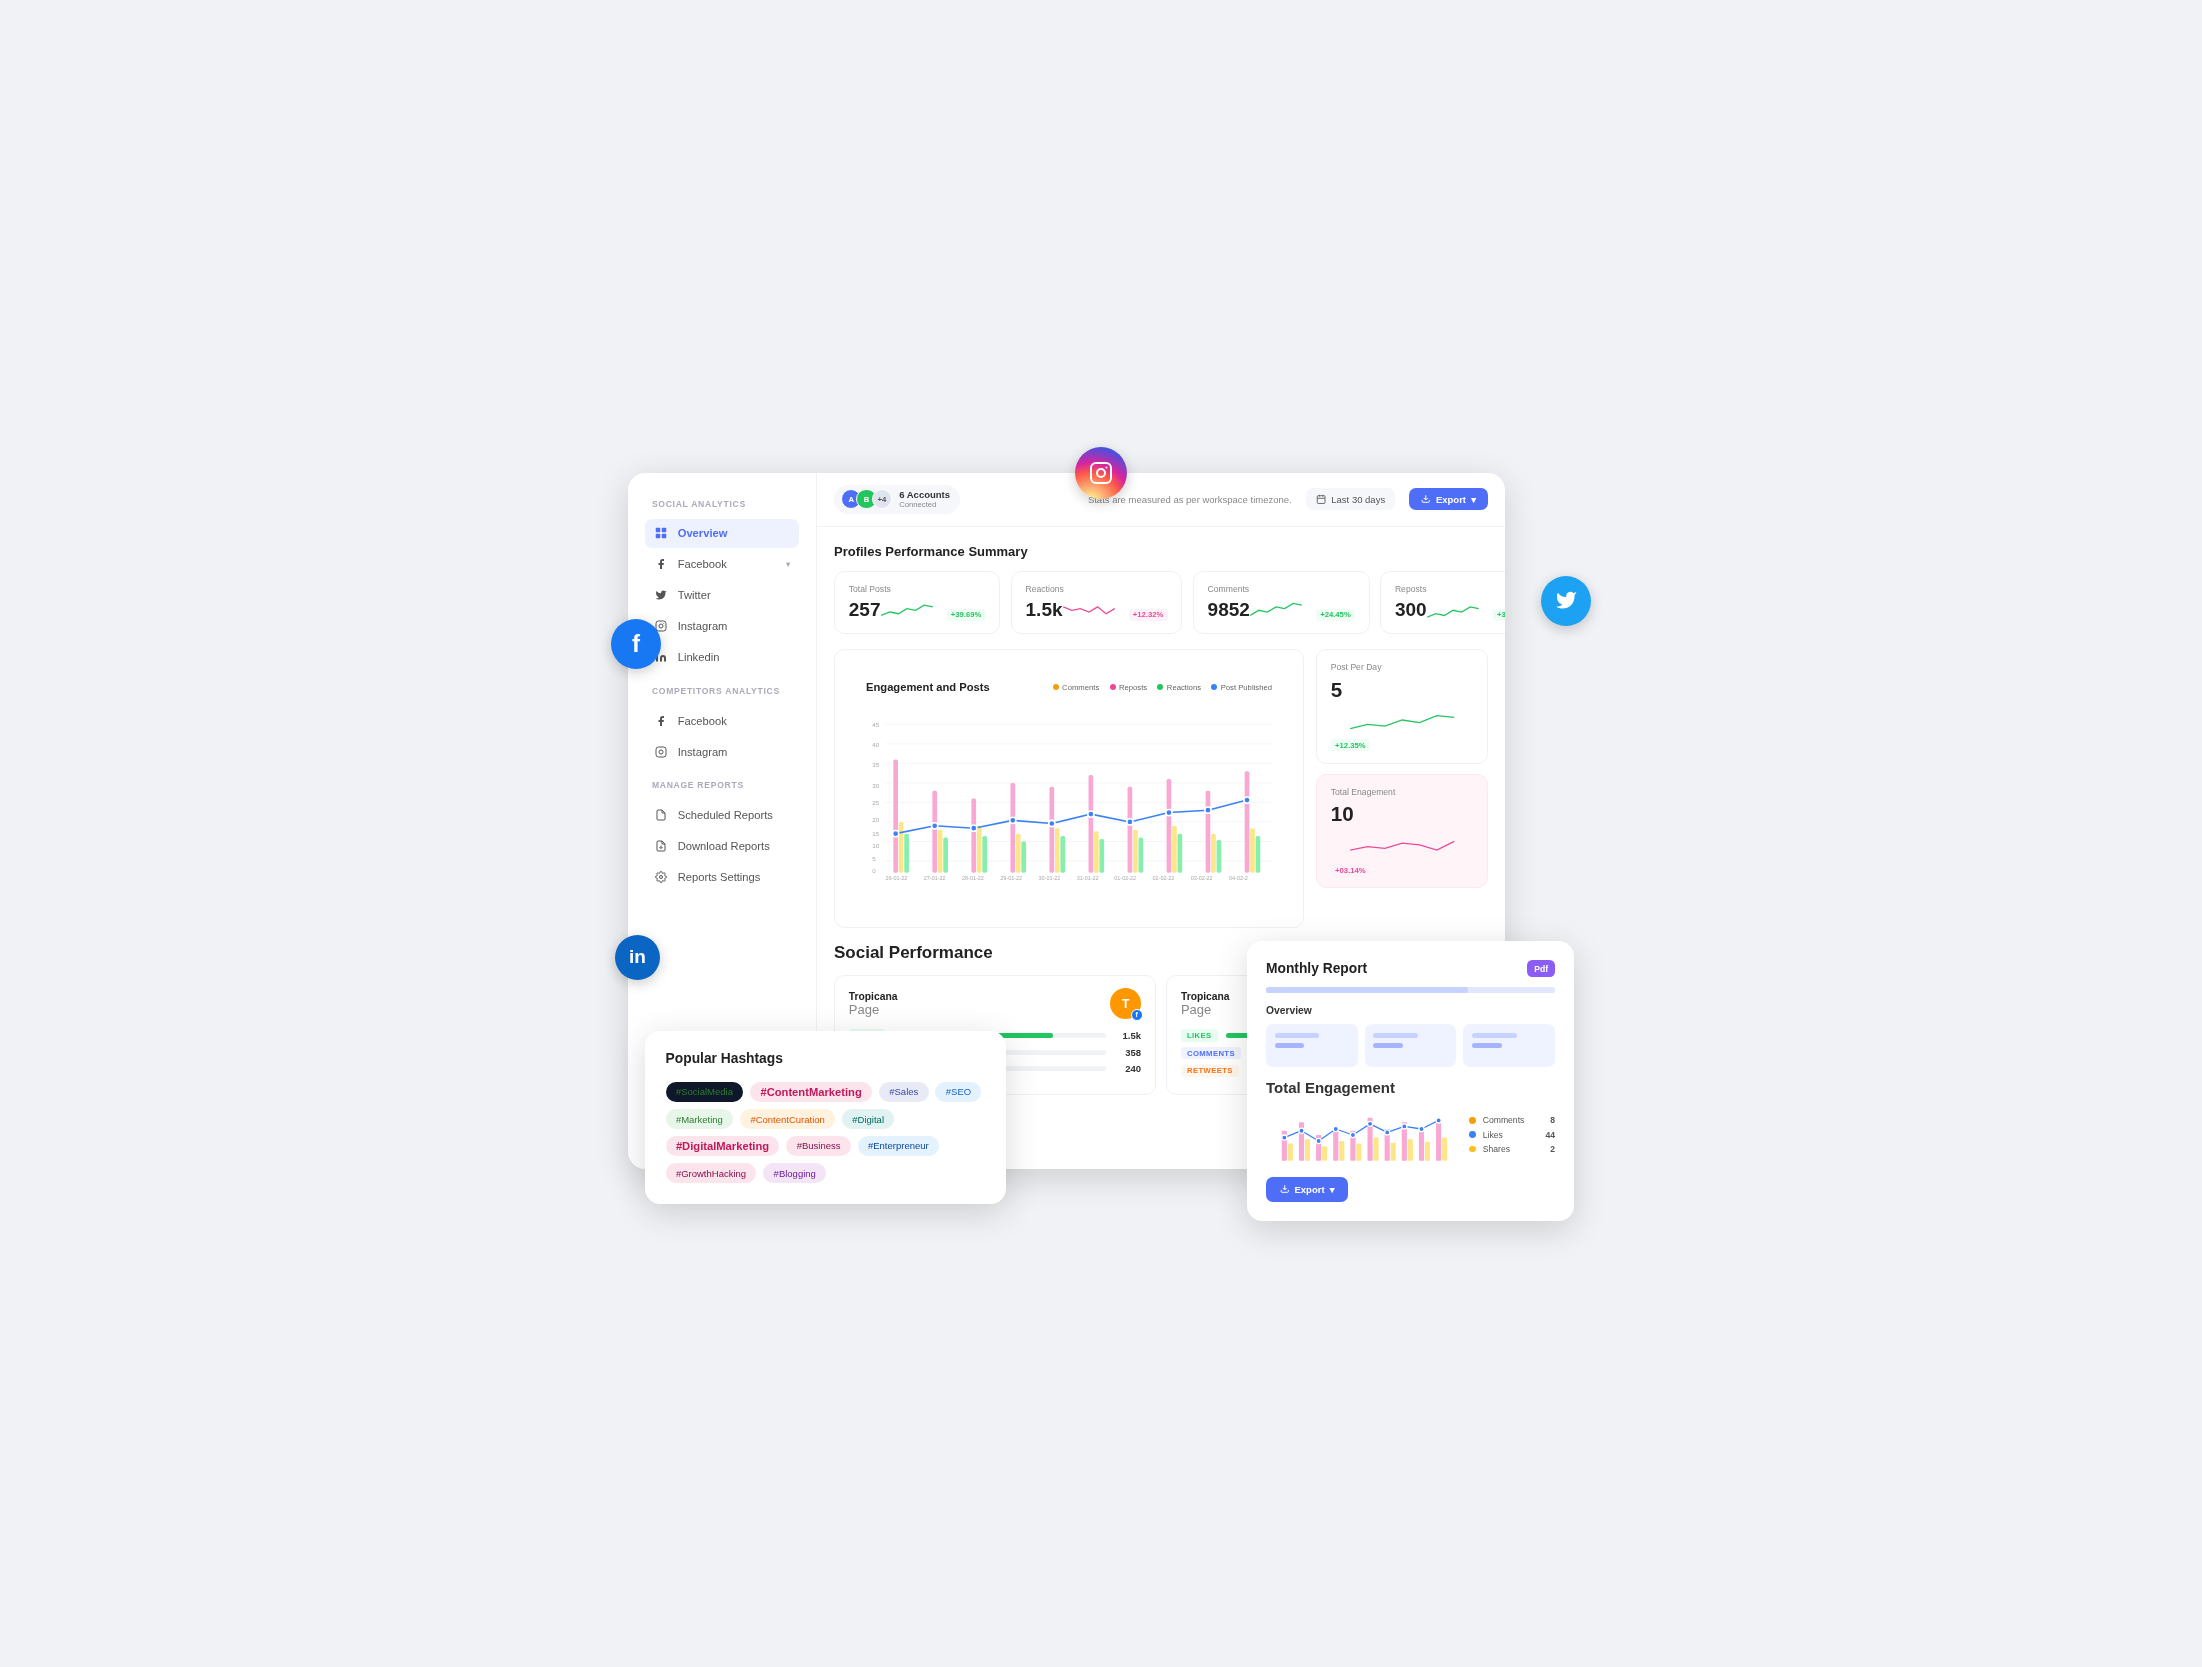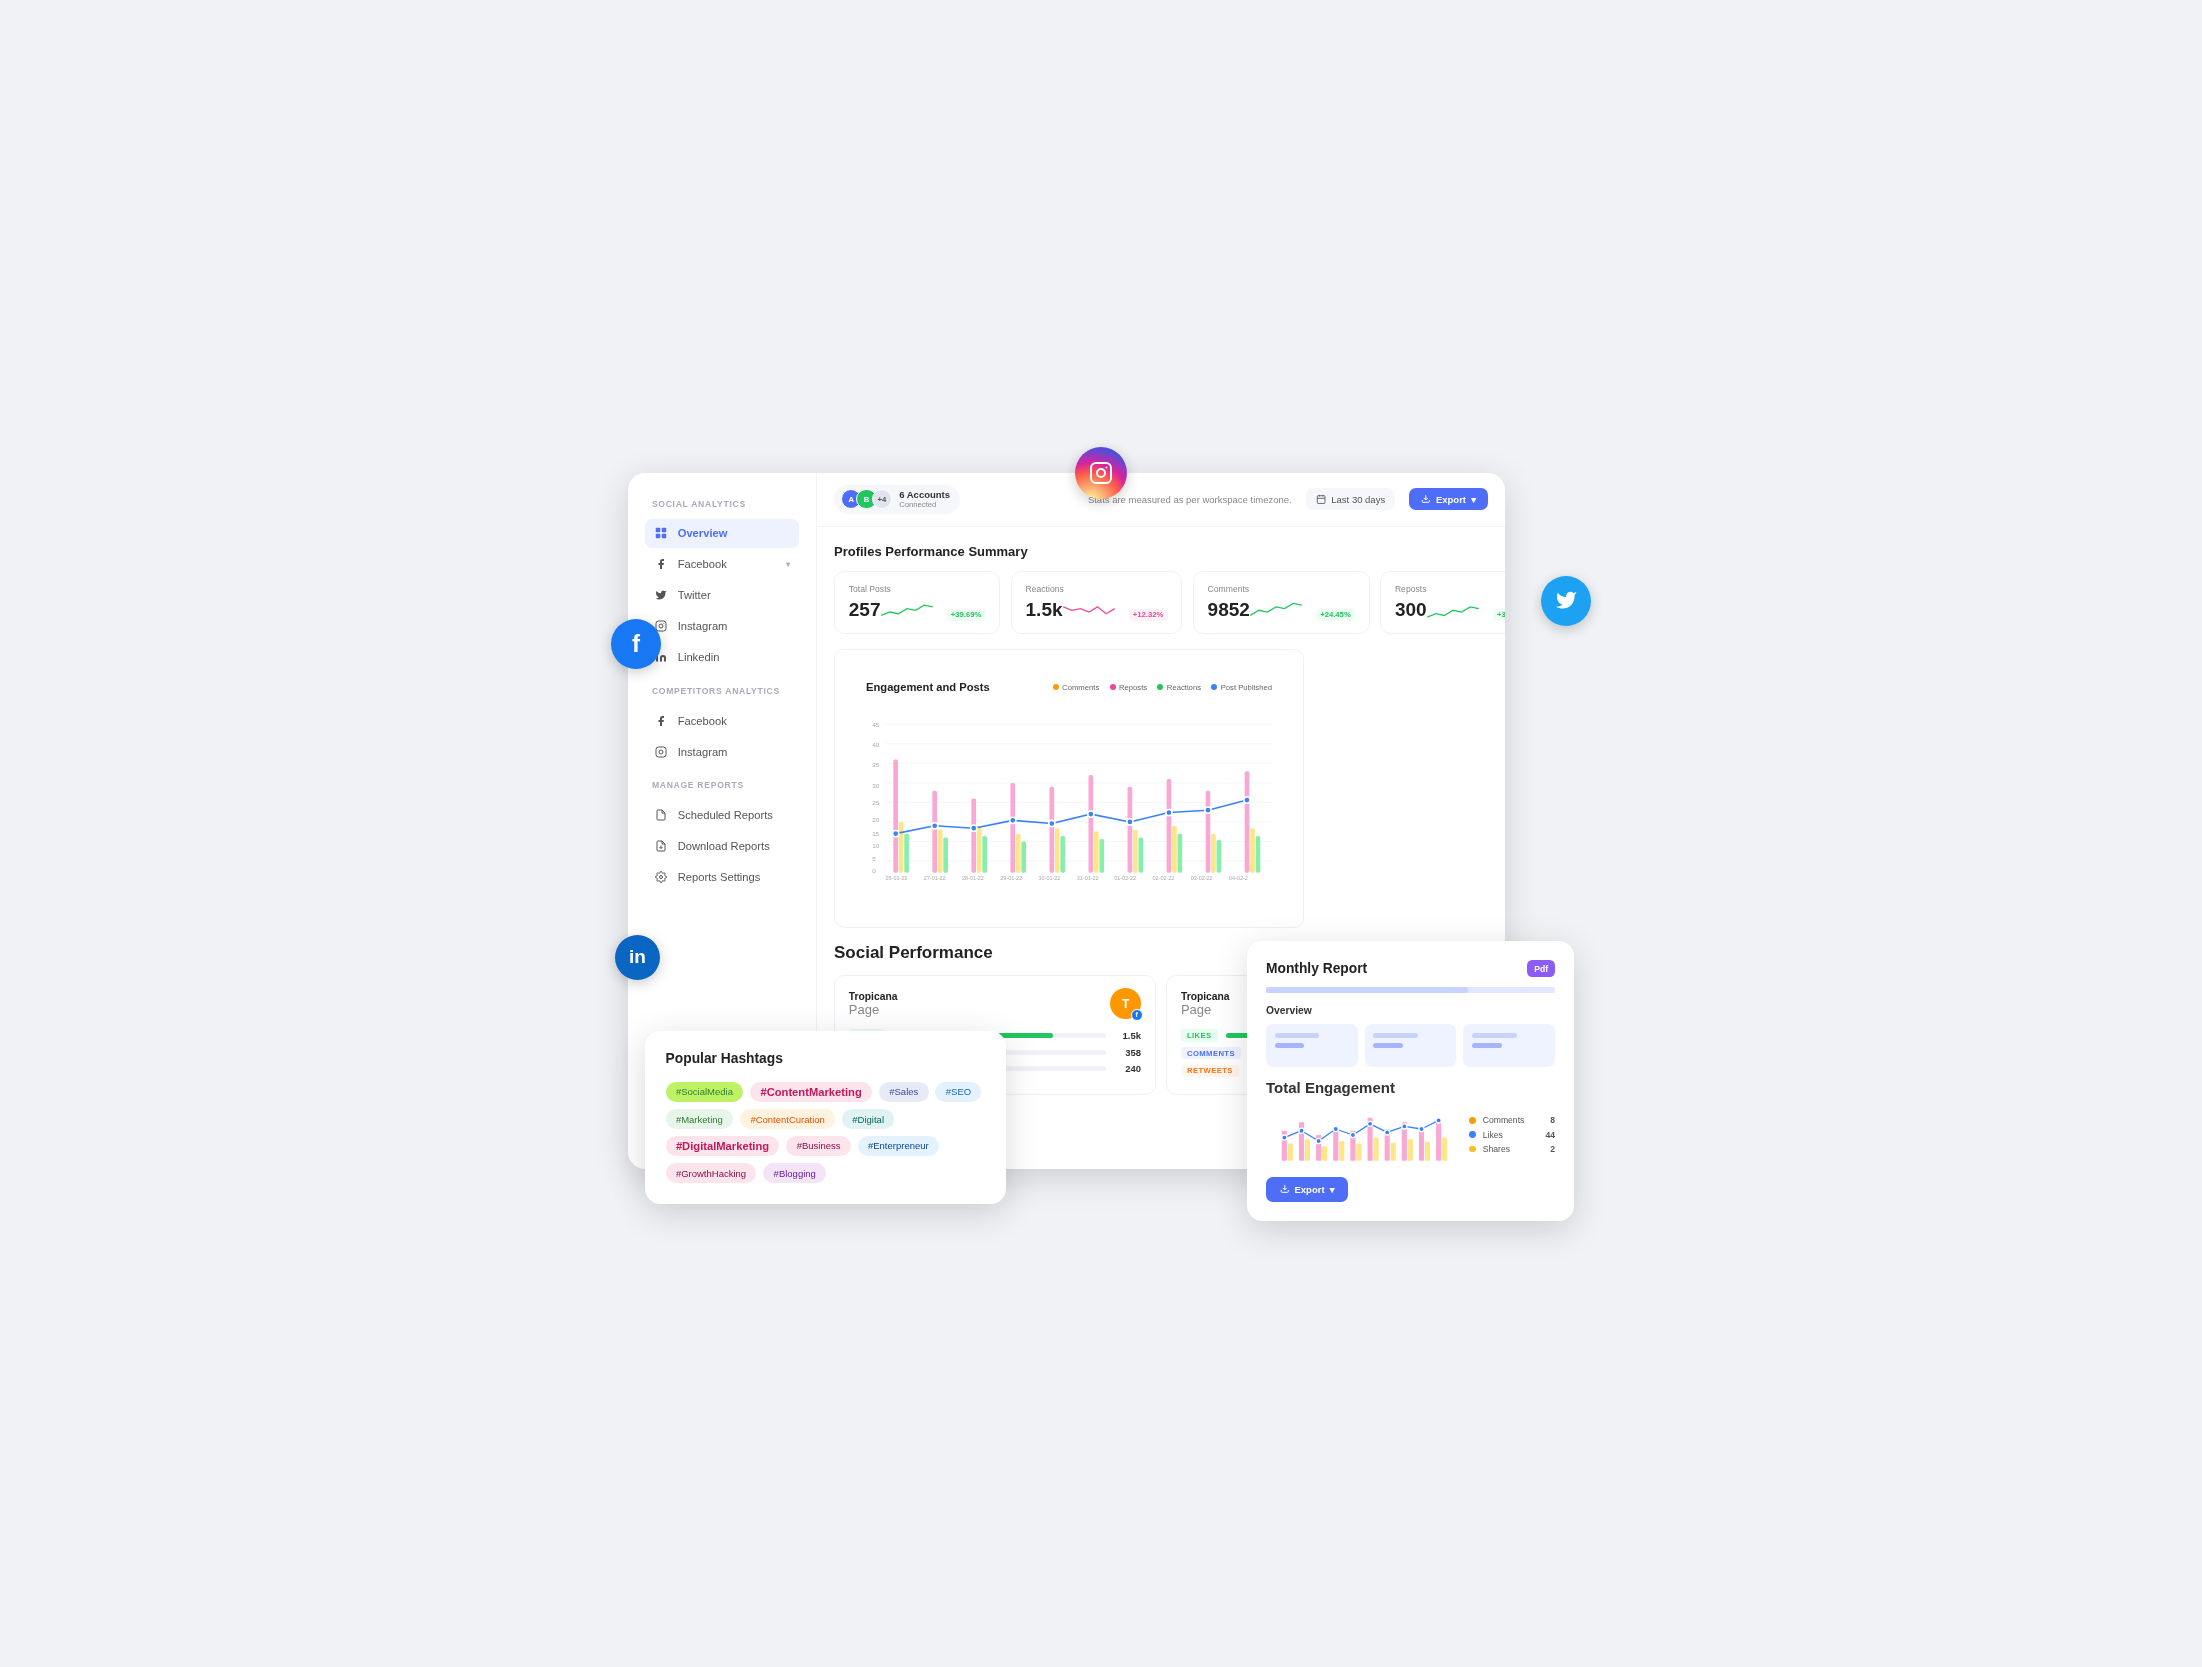--- a/index.html
+++ b/index.html
@@ -956,20 +956,38 @@
                 <text x="221" y="215" font-size="7" fill="#aaa">30-01-22</text>
                 <text x="270" y="215" font-size="7" fill="#aaa">31-01-22</text>
                 <text x="318" y="215" font-size="7" fill="#aaa">01-02-22</text>
                 <text x="367" y="215" font-size="7" fill="#aaa">02-02-22</text>
                 <text x="416" y="215" font-size="7" fill="#aaa">03-02-22</text>
                 <text x="465" y="215" font-size="7" fill="#aaa">04-02-2</text>
               </svg>
             </div>
           </div>
 
+          <div class="right-stats">
+            <div class="mini-stat-card">
+              <div class="stat-label">Post Per Day</div>
+              <div class="stat-value" style="font-size:20.6px;margin-bottom:5.2px;">5</div>
+              <svg width="100%" height="26" viewBox="0 0 120 30">
+                <polyline points="0,25 20,20 40,22 60,15 80,18 100,10 120,12" fill="none" stroke="#22c55e" stroke-width="1.5"></polyline>
+              </svg>
+              <span class="trend-badge trend-up" style="font-size:7.7px;">+12.35%</span>
+            </div>
+            <div class="mini-stat-card" style="background:#fff5f8;border-color:#fce7f3;">
+              <div class="stat-label">Total Enagement</div>
+              <div class="stat-value" style="font-size:20.6px;margin-bottom:5.2px;">10</div>
+              <svg width="100%" height="26" viewBox="0 0 120 30">
+                <polyline points="0,22 20,18 40,20 60,14 80,16 100,22 120,12" fill="none" stroke="#ec4899" stroke-width="1.5"></polyline>
+              </svg>
+              <span class="trend-badge trend-pink" style="font-size:7.7px;">+03.14%</span>
+            </div>
+          </div>
         </div>
 
         <div class="social-perf-title">Social Performance</div>
         <div class="social-cards-row">
 
           <div class="social-card">
             <div class="social-card-header">
               <div>
                 <div class="social-card-name">Tropicana</div>
                 <div class="social-card-sub">Page</div>
@@ -1030,21 +1048,21 @@
             </div>
           </div>
         </div>
       </div>
     </div>
   </div>
 
   <div class="hashtags-panel">
     <div class="hashtags-title">Popular Hashtags</div>
     <div class="hashtags-grid">
-      <span class="hashtag-chip" style="background:#bef264;color:#2e7d32;">#SocialMedia</span>
+      <span class="hashtag-chip" style="background:#0f172a;color:#2e7d32;">#SocialMedia</span>
       <span class="hashtag-chip" style="background:#fce4ec;color:#c2185b;font-size:11.2px;font-weight:700;">#ContentMarketing</span>
       <span class="hashtag-chip" style="background:#e8eaf6;color:#3949ab;">#Sales</span>
       <span class="hashtag-chip" style="background:#e3f2fd;color:#1565c0;">#SEO</span>
       <span class="hashtag-chip" style="background:#e8f5e9;color:#2e7d32;">#Marketing</span>
       <span class="hashtag-chip" style="background:#fff3e0;color:#e65100;">#ContentCuration</span>
       <span class="hashtag-chip" style="background:#e0f2f1;color:#00695c;">#Digital</span>
       <span class="hashtag-chip" style="background:#fce4ec;color:#c2185b;font-size:11.2px;font-weight:700;">#DigitalMarketing</span>
       <span class="hashtag-chip" style="background:#fce4ec;color:#880e4f;">#Business</span>
       <span class="hashtag-chip" style="background:#e3f2fd;color:#0d47a1;">#Enterpreneur</span>
       <span class="hashtag-chip" style="background:#fce4ec;color:#880e4f;">#GrowthHacking</span>

